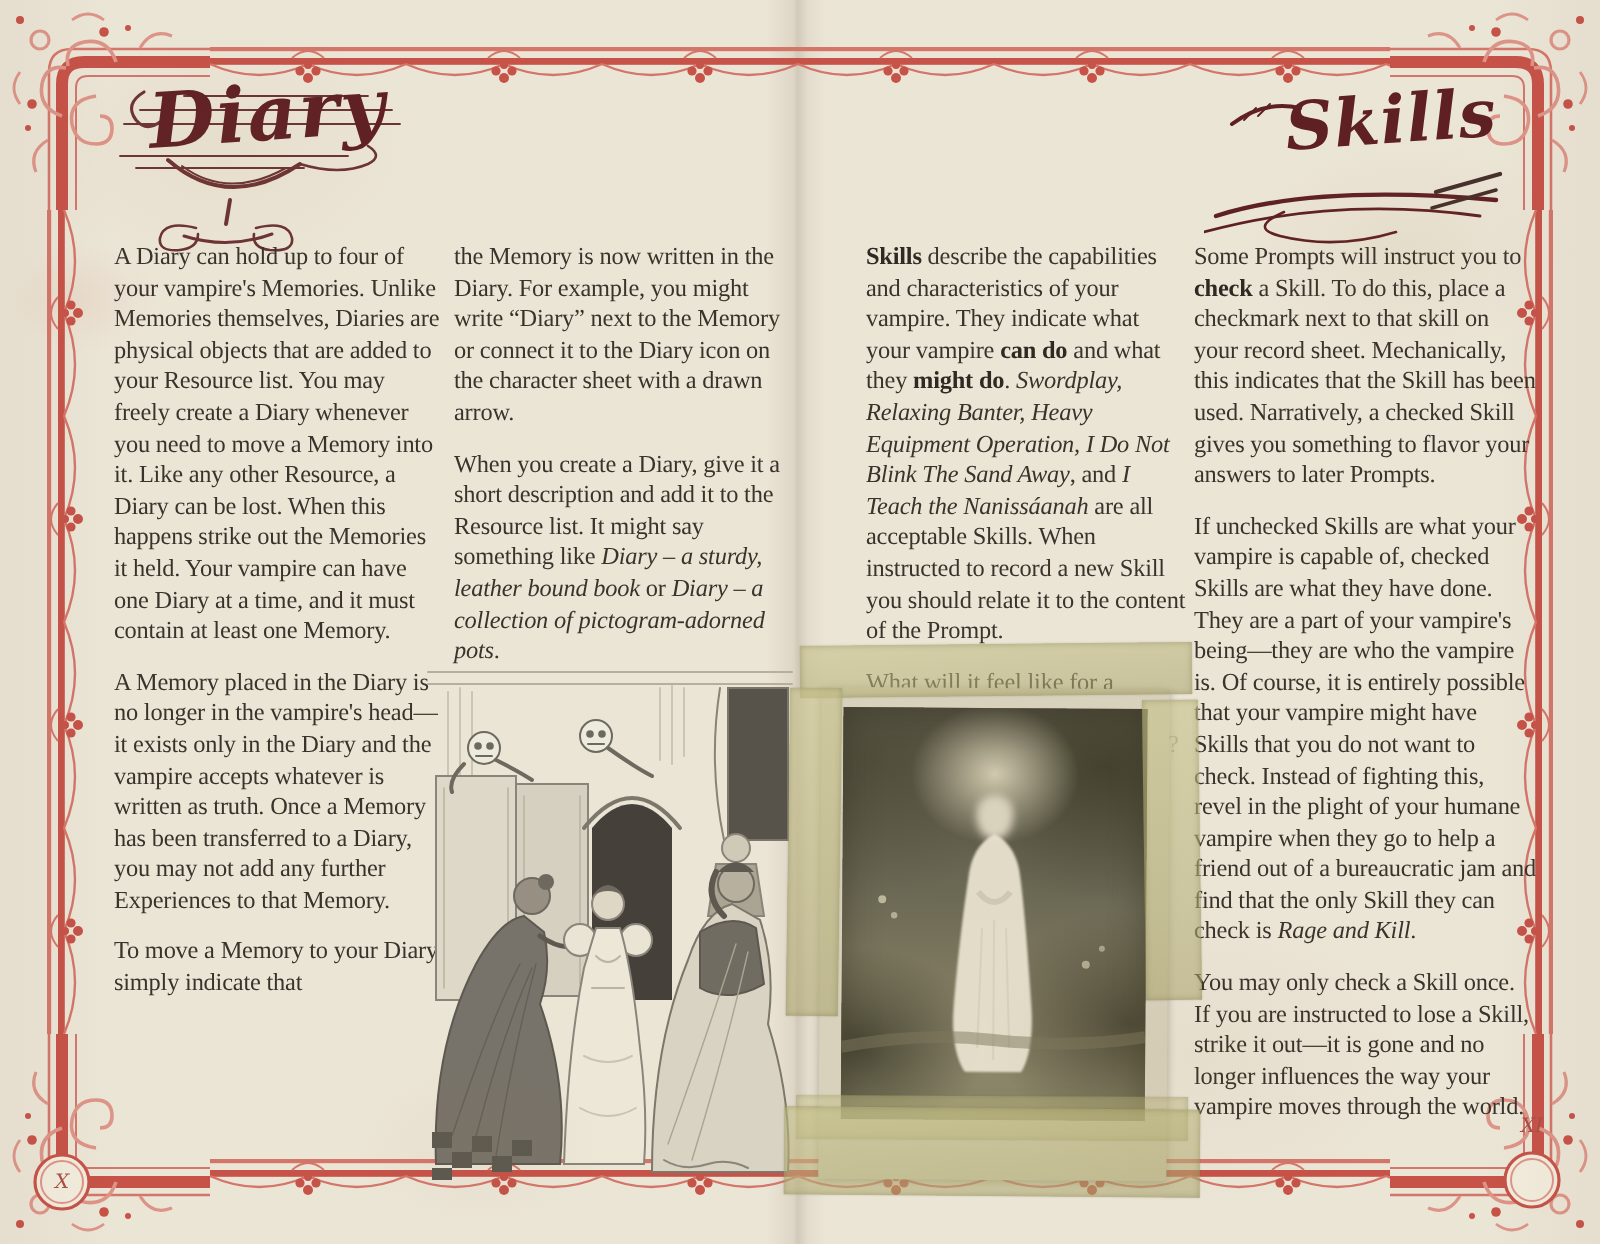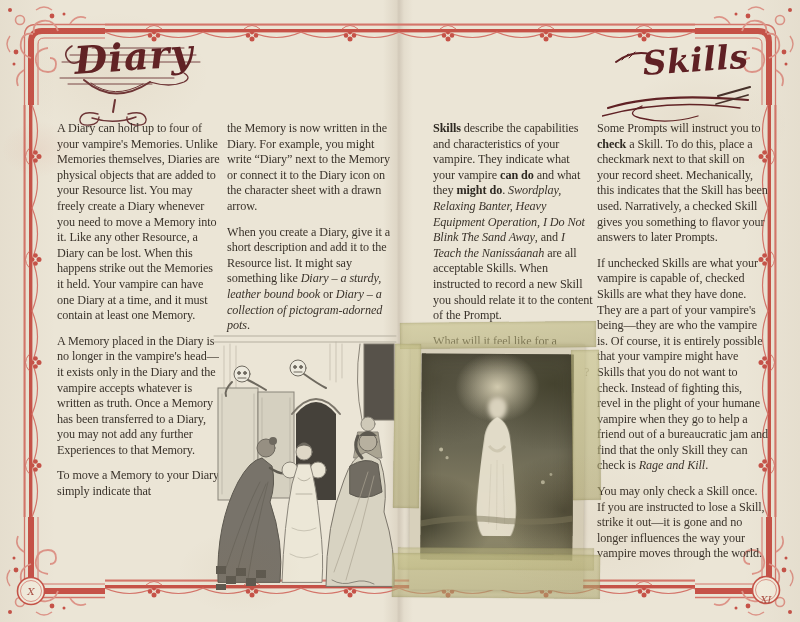--- a/index.html
+++ b/index.html
@@ -84,21 +84,21 @@
   .tape-left{left:-2px;top:24px;width:26px;height:164px;transform:rotate(.8deg);}
   .tape-right{left:176px;top:30px;width:28px;height:150px;transform:rotate(-.8deg);}
   .tape-bottom2{left:2px;top:228px;width:196px;height:22px;transform:rotate(.3deg);opacity:.8;}
   .tape-bottom{left:-4px;top:234px;width:208px;height:44px;transform:rotate(.5deg);}
   
   .page-num{
     position:absolute;z-index:6;font-family:"DejaVu Serif",serif;font-style:italic;
     font-size:10px;color:#a84f44;text-align:center;
   }
   #pn-left{left:20px;top:586px;width:22px;}
-  #pn-right{left:755px;top:594px;width:22px;}
+  #pn-right{left:755px;top:558px;width:22px;}
 </style>
 </head>
 <body>
 
 <div class="spread">
 
   <svg class="border-svg" viewBox="0 0 800 622">
     <defs>
       <pattern id="bh" width="98" height="26" patternUnits="userSpaceOnUse">
         <rect class="brl-s" x="0" y="4" width="98" height="1.1" fill="#d4756a"></rect>

